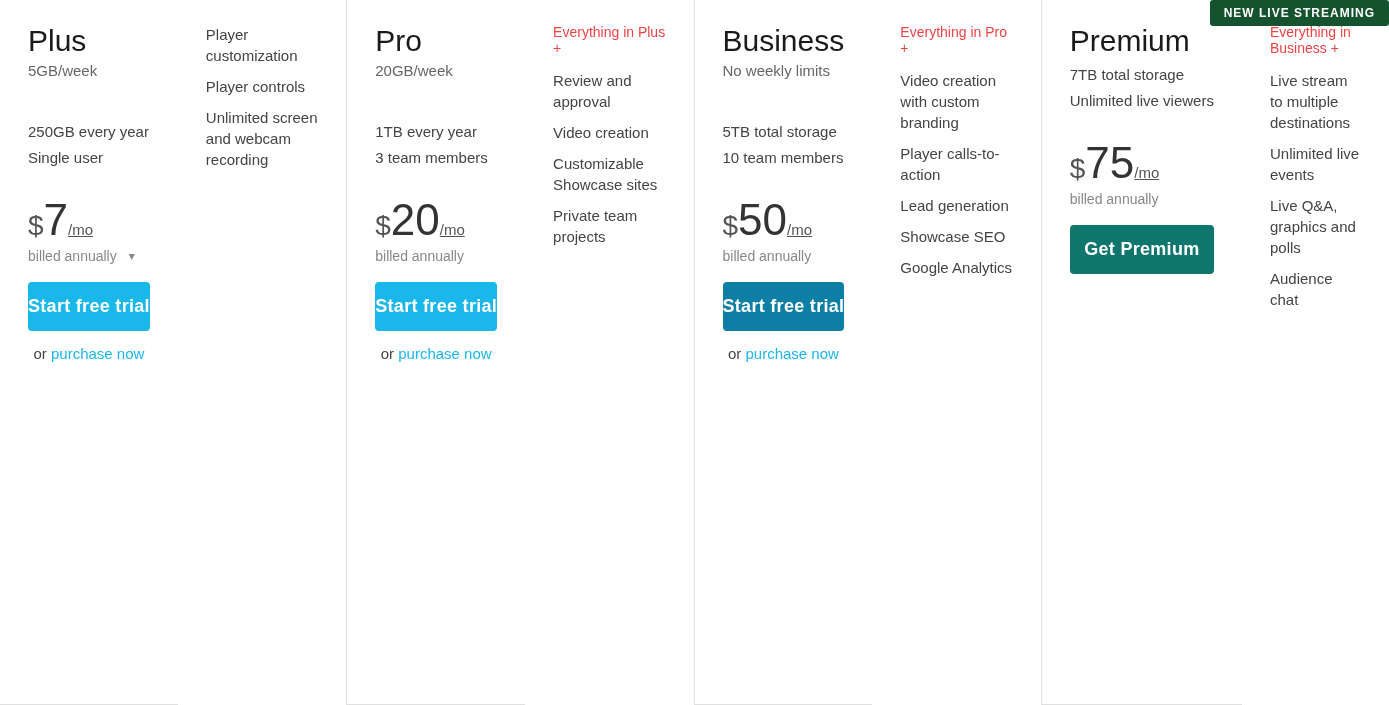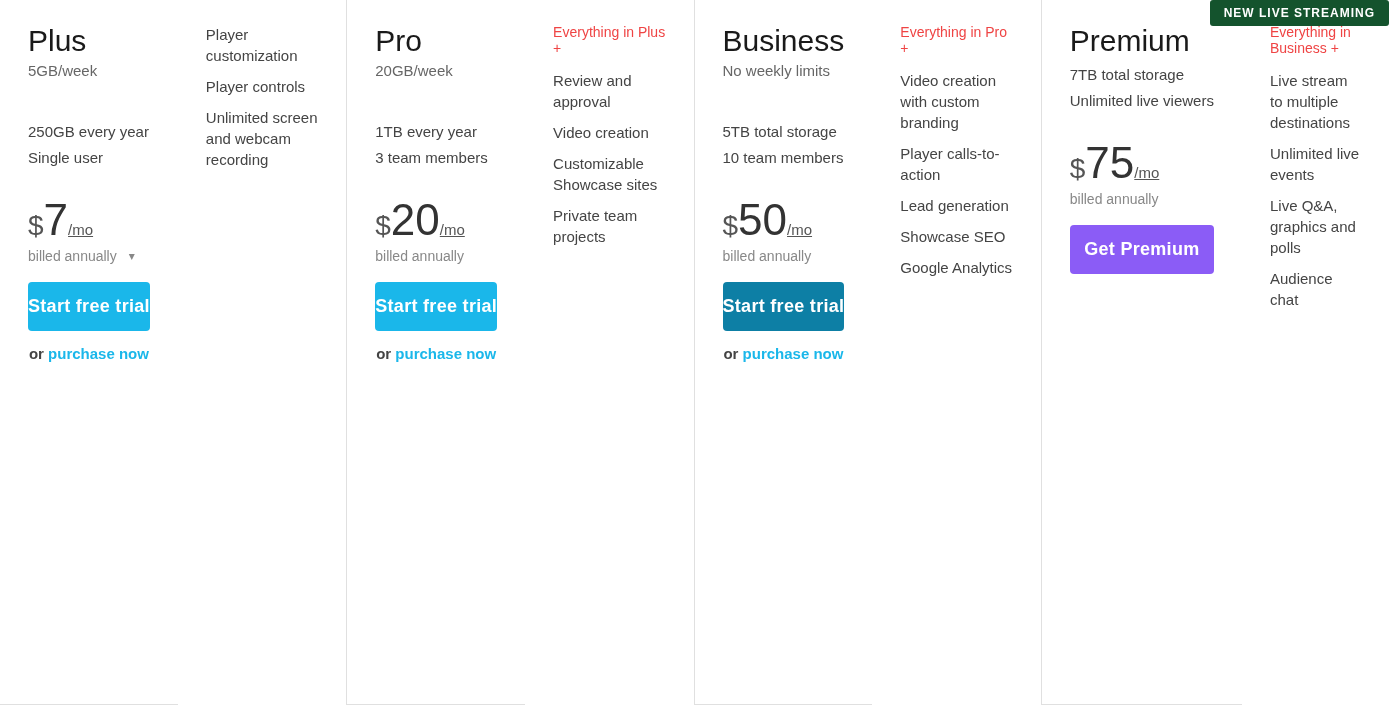--- a/index.html
+++ b/index.html
@@ -88,26 +88,25 @@
       color: #fff;
       border: none;
       border-radius: 4px;
       cursor: pointer;
       text-align: center;
       margin-bottom: 14px;
       letter-spacing: 0.3px;
     }
     .btn-trial.blue { background: #1ab7ea; }
     .btn-trial.teal { background: #0d7fa5; }
-    .btn-trial.premium-dark { background: #8b5cf6; }
+    .btn-trial.premium-dark { background: #0f766e; }
     .purchase-now-row {
       text-align: center;
       font-size: 15px;
       color: #444;
-      font-weight: bold;
     }
     .purchase-now-link {
       color: #1ab7ea;
       text-decoration: none;
       cursor: pointer;
     }
     .plan-features {
       padding: 24px 28px;
       flex: 1;
     }

